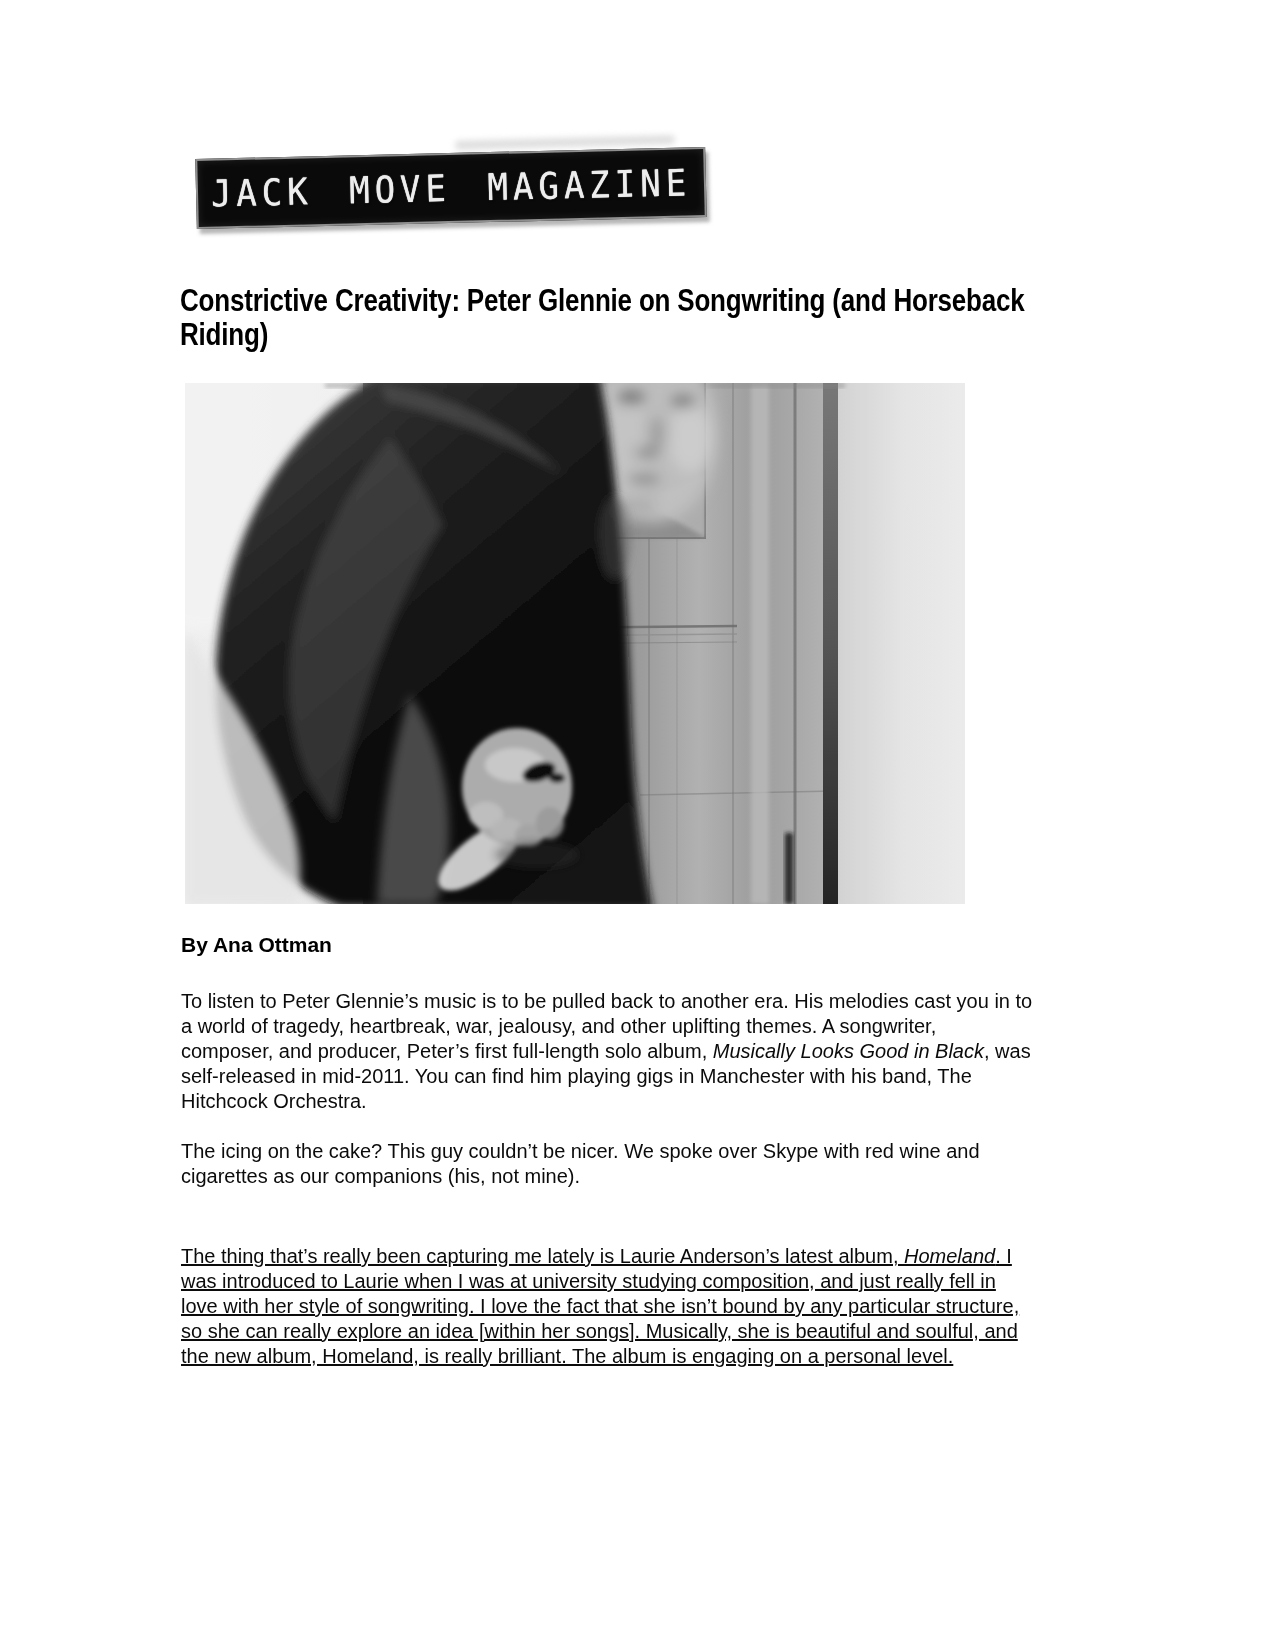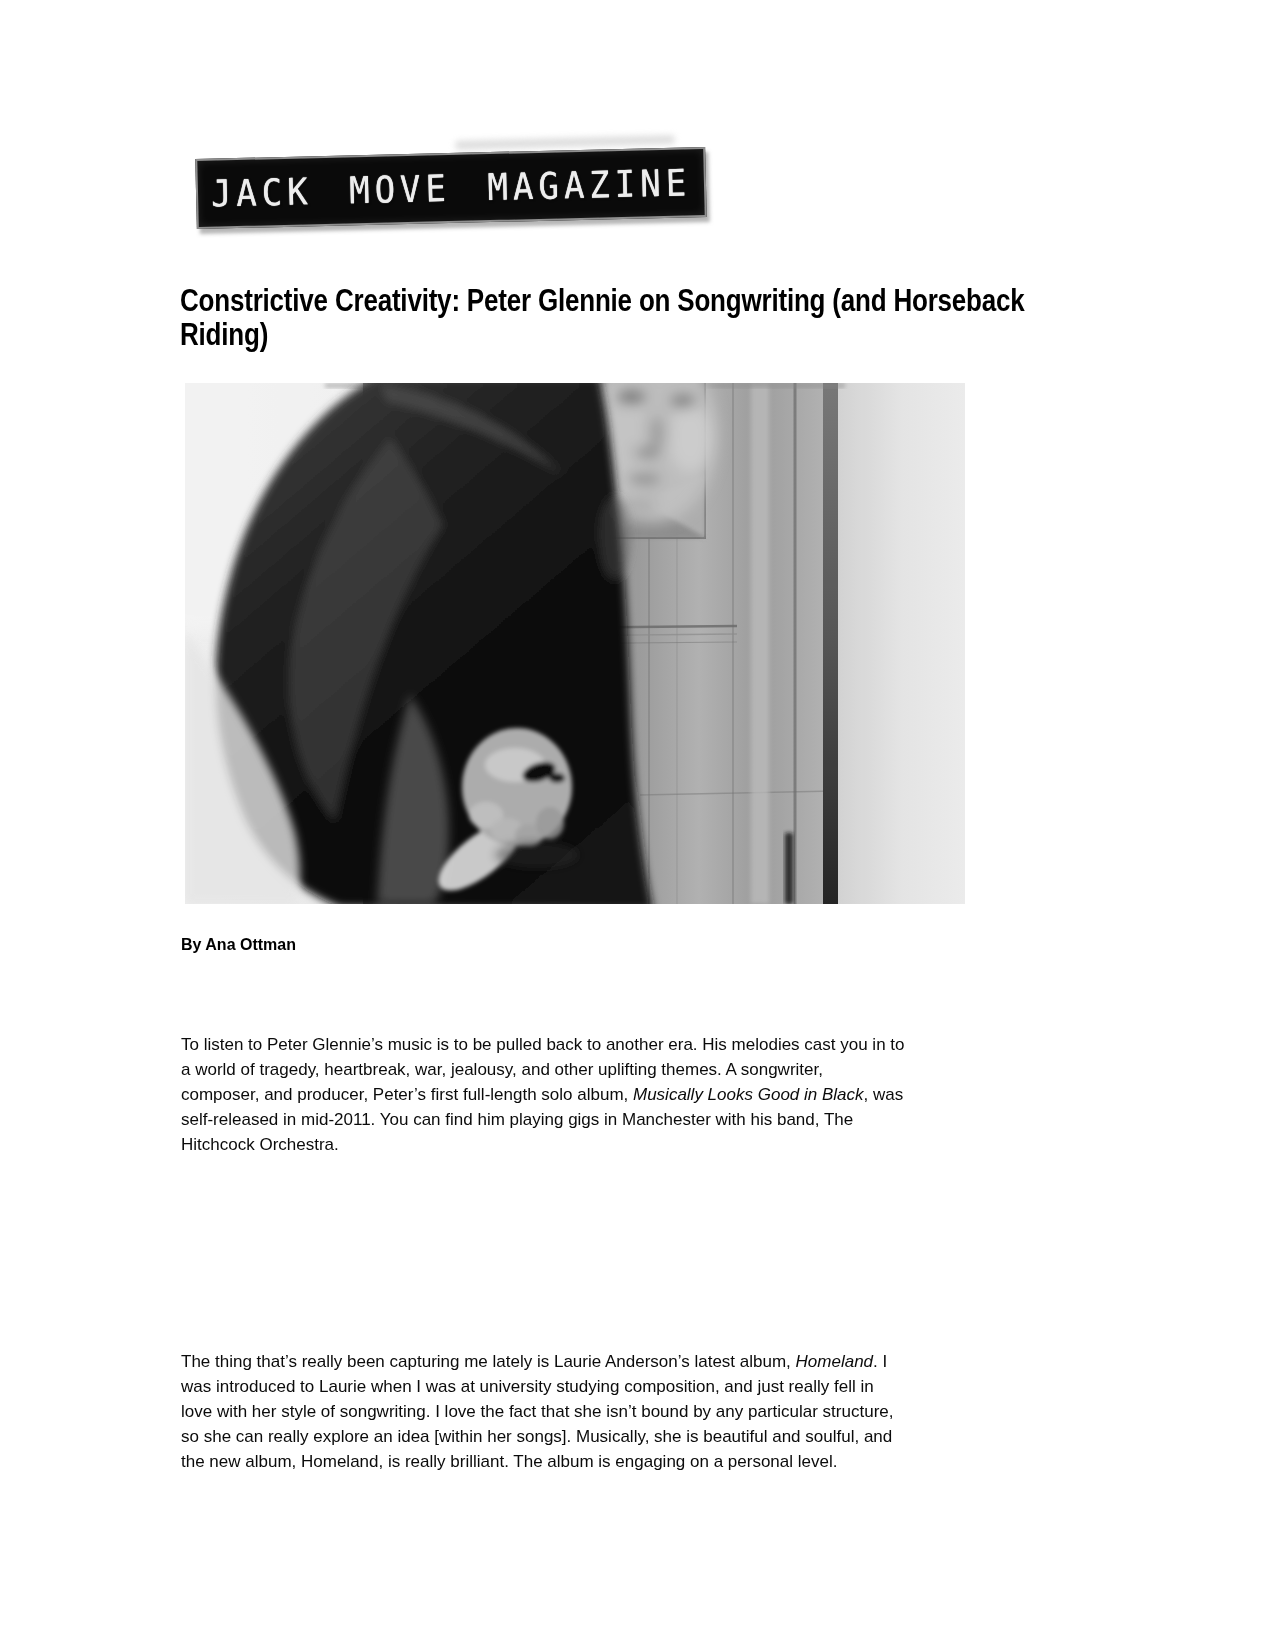--- a/index.html
+++ b/index.html
@@ -41,30 +41,30 @@
   
   .photo {
     position:absolute; left:185px; top:383px; width:780px; height:521px;
     overflow:hidden; background:#dcdcdc;
   }
   .photo svg { display:block; width:100%; height:100%; }
 
   
   .byline {
     position:absolute; left:181px; top:932px;
-    font-size:16px; line-height:25px; font-weight:bold; color:#000000;
+    font-size:21px; line-height:25px; font-weight:bold; color:#000000;
   }
   .para {
     position:absolute; left:181px; width:960px;
-    font-size:17px; line-height:25px; color:#0b0b0b; white-space:pre-line;margin-top:43px;
+    font-size:20px; line-height:25px; color:#0b0b0b; white-space:pre-line;
   }
   .p1 { top:989px; }
   .p2 { top:1139px; }
   .q1 { top:1246px; font-weight:bold; color:#000000; }
-  .p3 { top:1306px; }
+  .p3 { top:1244px;text-decoration:underline; }
   .it { font-style:italic; }
 </style>
 </head>
 <body>
 
 <div class="page">
 
   <div class="masthead-smudge"></div>
 
   <div class="masthead">
@@ -189,20 +189,22 @@
   </figure>
 
   <div class="byline">By Ana Ottman</div>
 
   <div class="para p1"><span>To listen to Peter Glennie’s music is to be pulled back to another era. His melodies cast you in to
 a world of tragedy, heartbreak, war, jealousy, and other uplifting themes. A songwriter,
 composer, and producer, Peter’s first full-length solo album, </span><span class="it">Musically Looks Good in Black</span><span>, was
 self-released in mid-2011. You can find him playing gigs in Manchester with his band, The
 Hitchcock Orchestra.</span></div>
 
+  <div class="para p2"><span>The icing on the cake? This guy couldn’t be nicer. We spoke over Skype with red wine and
+cigarettes as our companions (his, not mine).</span></div>
 
 
   <div class="para p3"><span>The thing that’s really been capturing me lately is Laurie Anderson’s latest album, </span><span class="it">Homeland</span><span>. I
 was introduced to Laurie when I was at university studying composition, and just really fell in
 love with her style of songwriting. I love the fact that she isn’t bound by any particular structure,
 so she can really explore an idea [within her songs]. Musically, she is beautiful and soulful, and
 the new album, Homeland, is really brilliant. The album is engaging on a personal level.</span></div>
 
 </div>
 

